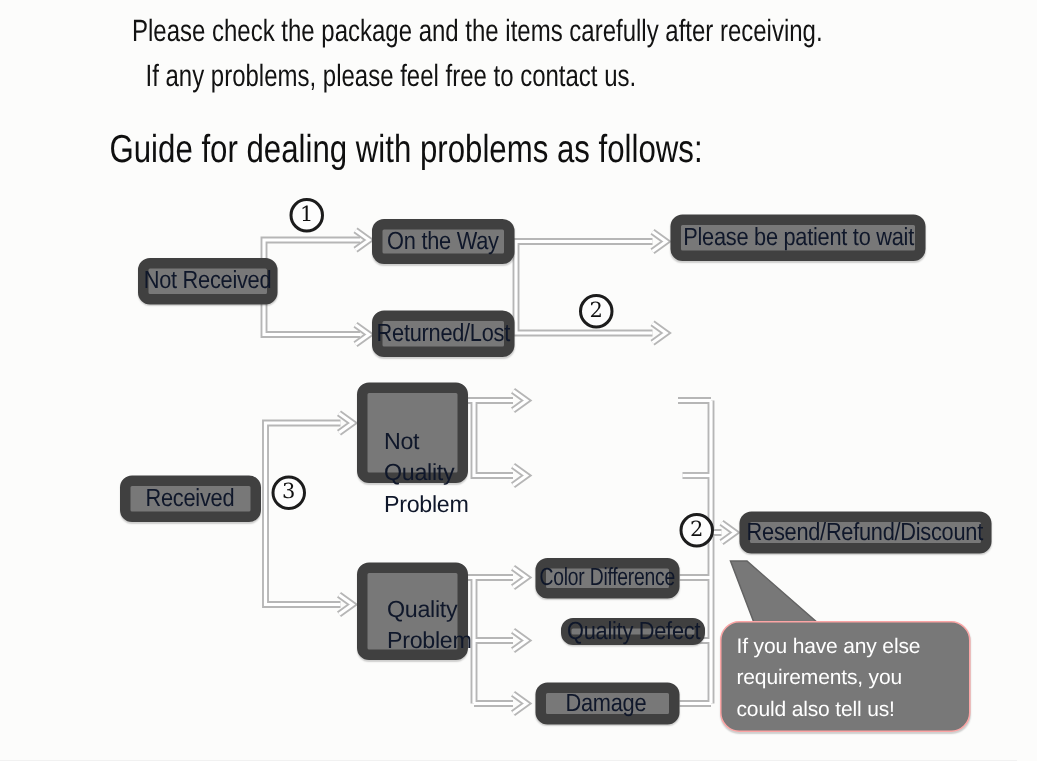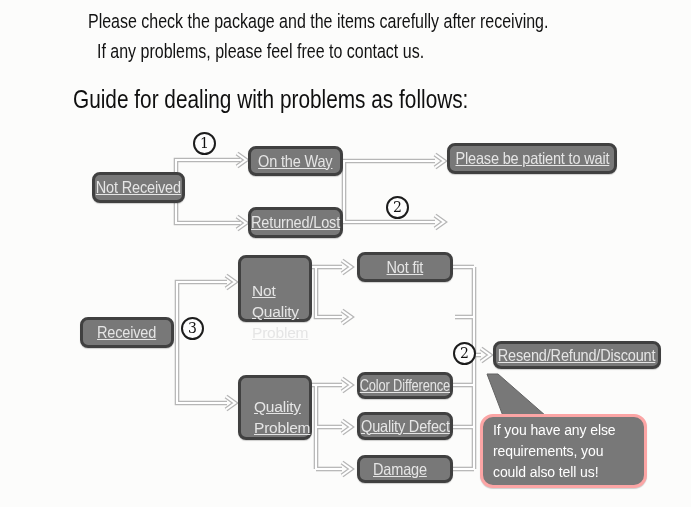--- a/index.html
+++ b/index.html
@@ -17,24 +17,23 @@
     position:absolute;white-space:nowrap;font-size:26px;
     transform:scaleX(0.80);transform-origin:0 0;color:#0f0f0f;
   }
   
   svg#wires{position:absolute;left:0;top:0;z-index:1;}
   .po{stroke:#b6b6b6;stroke-width:4.6;fill:none;}
   .pi{stroke:#ffffff;stroke-width:2.1;fill:none;}
   
   .box{
     position:absolute;box-sizing:border-box;z-index:2;
-    background:#787878;border:3px solid #404040;border-radius:8px;
-    color:#e5e5e5;display:flex;align-items:center;
+    background:#787878;border:7px solid #404040;border-radius:8px;
+    color:#0f172a;display:flex;align-items:center;
     box-shadow:0 1px 1px rgba(0,0,0,0.18);
-    text-decoration:underline;
   }
   .box.center{justify-content:center;}
   .box.left{padding-left:13px;}
   .box .lbl{
     white-space:nowrap;font-size:16.5px;letter-spacing:-0.2px;
     transform:scaleX(0.88);
   }
   .box.center .lbl{transform-origin:center;}
   .box.left .lbl{transform-origin:left center;}
   .box .lbl.tight{transform:scaleX(0.78);}
@@ -49,21 +48,21 @@
   
   .step{
     position:absolute;z-index:3;width:19px;height:19px;
     border:2px solid #1c1c1c;border-radius:50%;background:#fdfdfd;
     color:#111;font-size:14px;line-height:19px;text-align:center;
     font-family:"DejaVu Serif","Liberation Serif",serif;
   }
   
   #bubble{
     position:absolute;z-index:2;left:480px;top:414px;width:167px;height:74px;
-    box-sizing:border-box;background:#787878;border:3px solid #fca5a5;
+    box-sizing:border-box;background:#787878;border:1px solid #fca5a5;
     border-radius:13px;color:#fff;padding:5px 8px 5px 10px;
     display:flex;align-items:center;box-shadow:0 1px 1px rgba(0,0,0,0.18);
   }
   #bubble .lbl{font-size:14px;line-height:21px;letter-spacing:-0.1px;}
 </style>
 </head>
 <body>
 
 <div id="canvas">
 
@@ -146,27 +145,24 @@
 
   <div class="box center" style="left:80px;top:317px;width:94px;height:31px;">
       <span class="lbl">Received</span>
     </div>
   <div class="box wrap" id="nqp-box" style="left:238px;top:255px;width:74px;height:67px;">
       <span class="lbl">Not Quality Problem</span>
     </div>
   <div class="box wrap" id="qp-box" style="left:238px;top:375px;width:74px;height:65px;">
       <span class="lbl">Quality Problem</span>
     </div>
-  <div class="box center" style="left:357px;top:252px;width:96px;height:30px;">
-      <span class="lbl">Not fit</span>
-    </div>
   <div class="box center" style="left:357px;top:372px;width:96px;height:27px;">
       <span class="lbl tight">Color Difference</span>
     </div>
-  <div class="box center" style="left:357px;top:412px;width:96px;height:28px;">
+  <div class="box center" style="left:374px;top:412px;width:96px;height:18px;">
       <span class="lbl">Quality Defect</span>
     </div>
   <div class="box left" style="left:357px;top:455px;width:96px;height:28px;">
       <span class="lbl">Damage</span>
     </div>
   <div class="box center" style="left:493px;top:341px;width:168px;height:28px;">
       <span class="lbl">Resend/Refund/Discount</span>
     </div>
 
   <div class="step" style="left:193px;top:132px;">1</div>

